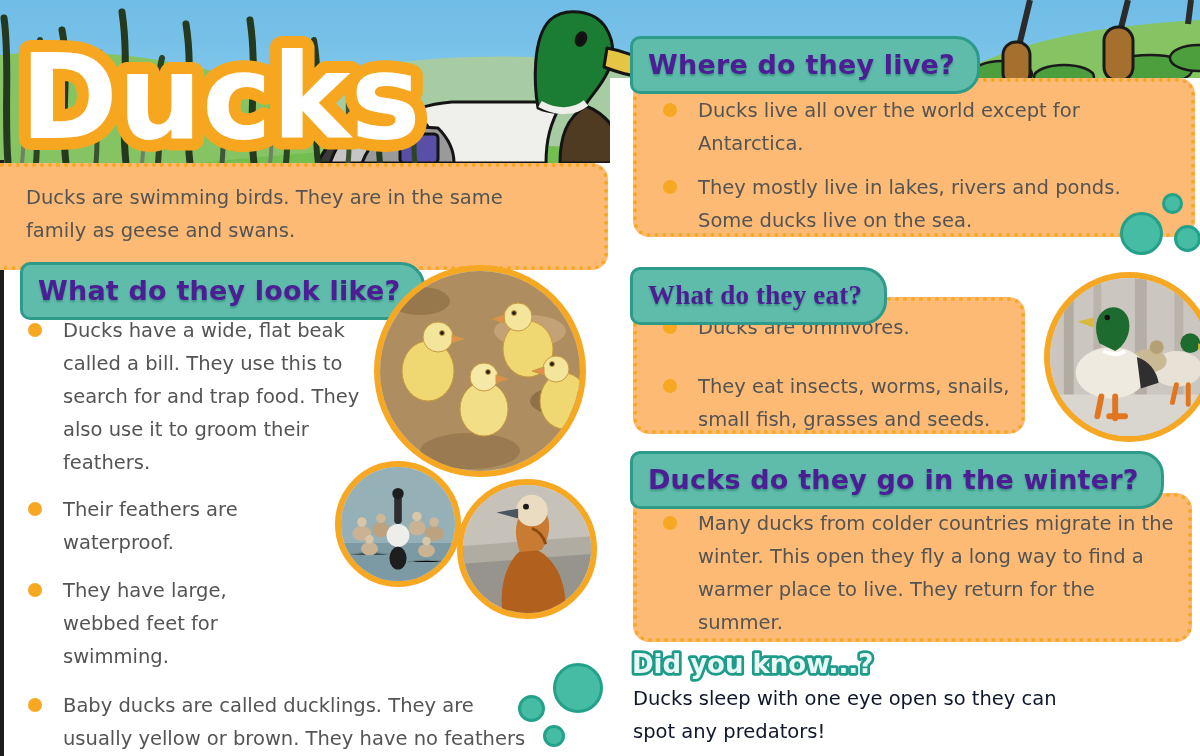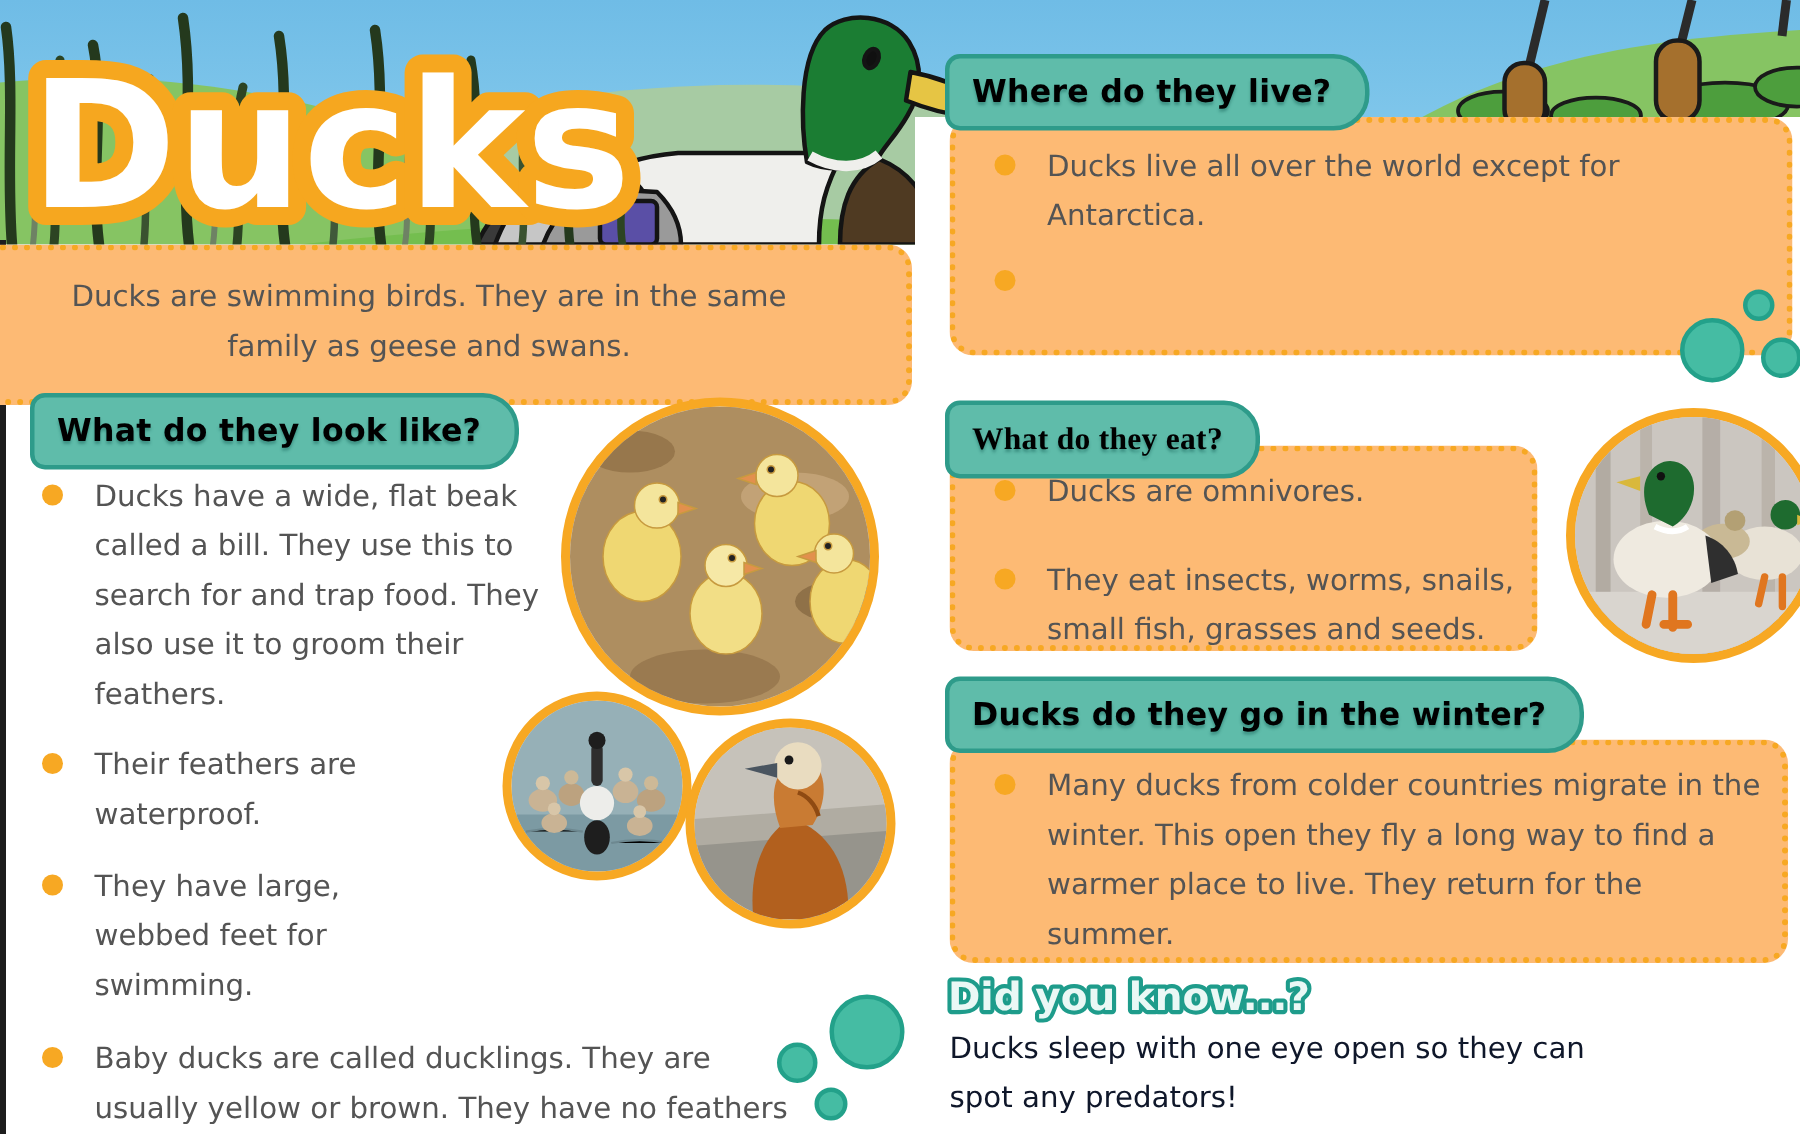--- a/index.html
+++ b/index.html
@@ -12,28 +12,28 @@
   .white-patch{left:610px;top:78px;width:590px;height:90px;background:#fff;z-index:2;}
   .left-edge{left:0;top:160px;width:4px;height:596px;background:#1d1d1d;z-index:3;}
 
   
   .title-svg{left:10px;top:14px;width:450px;height:165px;z-index:6;}
 
   
   .dotted-box{background:#fdba74;border:4px dotted #F7A823;border-radius:16px;z-index:3;box-sizing:border-box;}
   .intro-box{left:-30px;top:163px;width:638px;height:107px;}
   .intro-text{position:absolute;left:52px;top:14px;width:520px;
-              font-size:19.5px;line-height:33px;color:#545454;text-align:center;}
+              font-size:19.5px;line-height:33px;color:#545454;}
   .box-live{left:633px;top:78px;width:562px;height:159px;padding:12px 0 0 24px;}
   .box-eat{left:633px;top:297px;width:392px;height:137px;padding:10px 0 0 24px;}
   .box-winter{left:633px;top:493px;width:559px;height:149px;padding:10px 0 0 24px;}
 
   
   .teal-banner{background:#5FBCAA;border:3px solid #2E9B8A;border-radius:10px 24px 24px 10px;
-               color:#000000;font-weight:bold;font-size:21px;letter-spacing:.2px;
+               color:#4c1d95;font-weight:bold;font-size:27px;letter-spacing:.2px;
                padding:10px 22px 11px 15px;z-index:5;white-space:nowrap;
                text-shadow:0 2px 2px rgba(23,96,86,.45);}
   .banner-look{left:20px;top:262px;}
   .banner-live{left:630px;top:36px;}
   .banner-eat{left:630px;top:267px;font-family:Liberation Serif, serif;}
   .banner-winter{left:630px;top:451px;}
 
   
   ul.bullets{list-style:none;margin:0;padding:0;}
   ul.bullets li{position:relative;padding-left:37px;margin-bottom:14px;
@@ -272,21 +272,21 @@
 <div class="abs teal-banner banner-live">
   <span>Where do they live?</span>
 </div>
 <div class="abs dotted-box box-live">
   <ul class="bullets">
     <li>
       <span class="dot"></span>
       <span>Ducks live all over the world except for Antarctica.</span></li>
     <li>
       <span class="dot"></span>
-      </li>
+      <span>They mostly live in lakes, rivers and ponds. Some ducks live on the sea.</span></li>
   </ul>
 </div>
 
 <div class="abs teal-banner banner-eat">
   <span>What do they eat?</span>
 </div>
 <div class="abs dotted-box box-eat">
   <ul class="bullets">
     <li>
       <span class="dot"></span>

